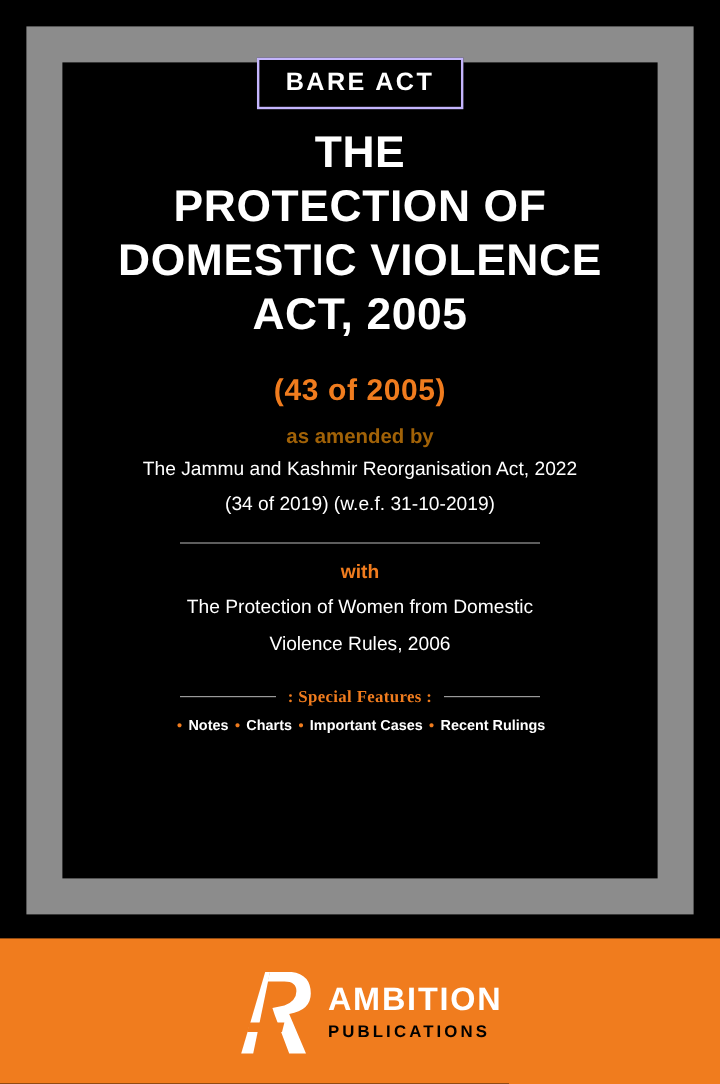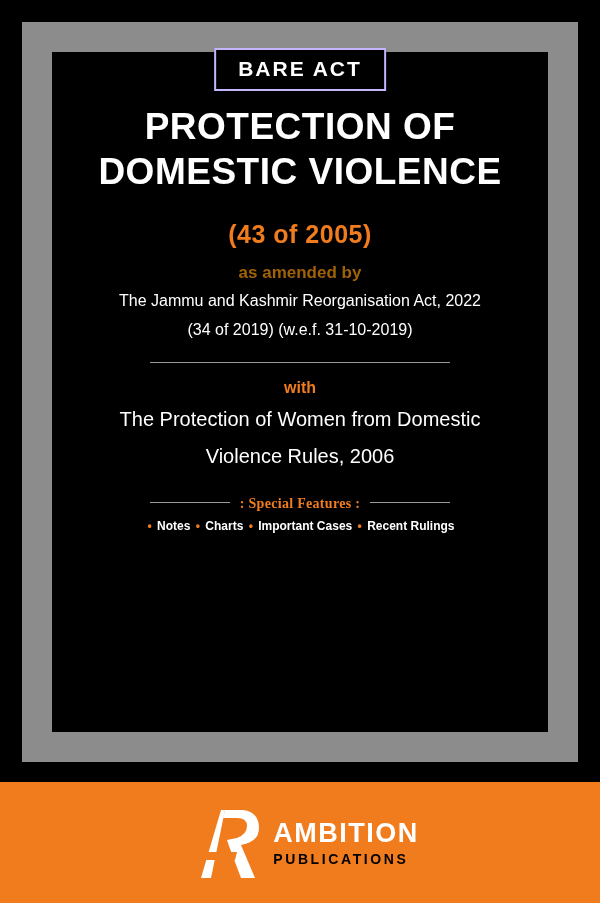--- a/index.html
+++ b/index.html
@@ -102,21 +102,21 @@
     margin: 20px auto 0 auto;
   }
   .with-label {
     margin-top: 16px;
     font-size: 16px;
     font-weight: bold;
     color: #f07c1e;
   }
   .rules-line {
     margin-top: 8px;
-    font-size: 20px;
+    font-size: 16px;
     color: #ffffff;
     line-height: 1.45;
   }
   .features-wrap {
     margin-top: 22px;
     position: relative;
   }
   .features-rule {
     width: 300px;
     height: 1px;
@@ -196,22 +196,24 @@
 <div class="cover">
 
   <div class="grey-frame"></div>
   <div class="black-inner"></div>
 
   <div class="bare-act-tab">BARE ACT</div>
 
   <div class="content">
 
     <div class="main-title">
+      <div>THE</div>
       <div>PROTECTION OF</div>
       <div>DOMESTIC VIOLENCE</div>
+      <div>ACT, 2005</div>
     </div>
 
     <div class="act-number">(43 of 2005)</div>
 
     <div class="amended-label">as amended by</div>
     <div class="amend-line">The Jammu and Kashmir Reorganisation Act, 2022</div>
     <div class="amend-line">(34 of 2019) (w.e.f. 31-10-2019)</div>
 
     <div class="divider"></div>
 

